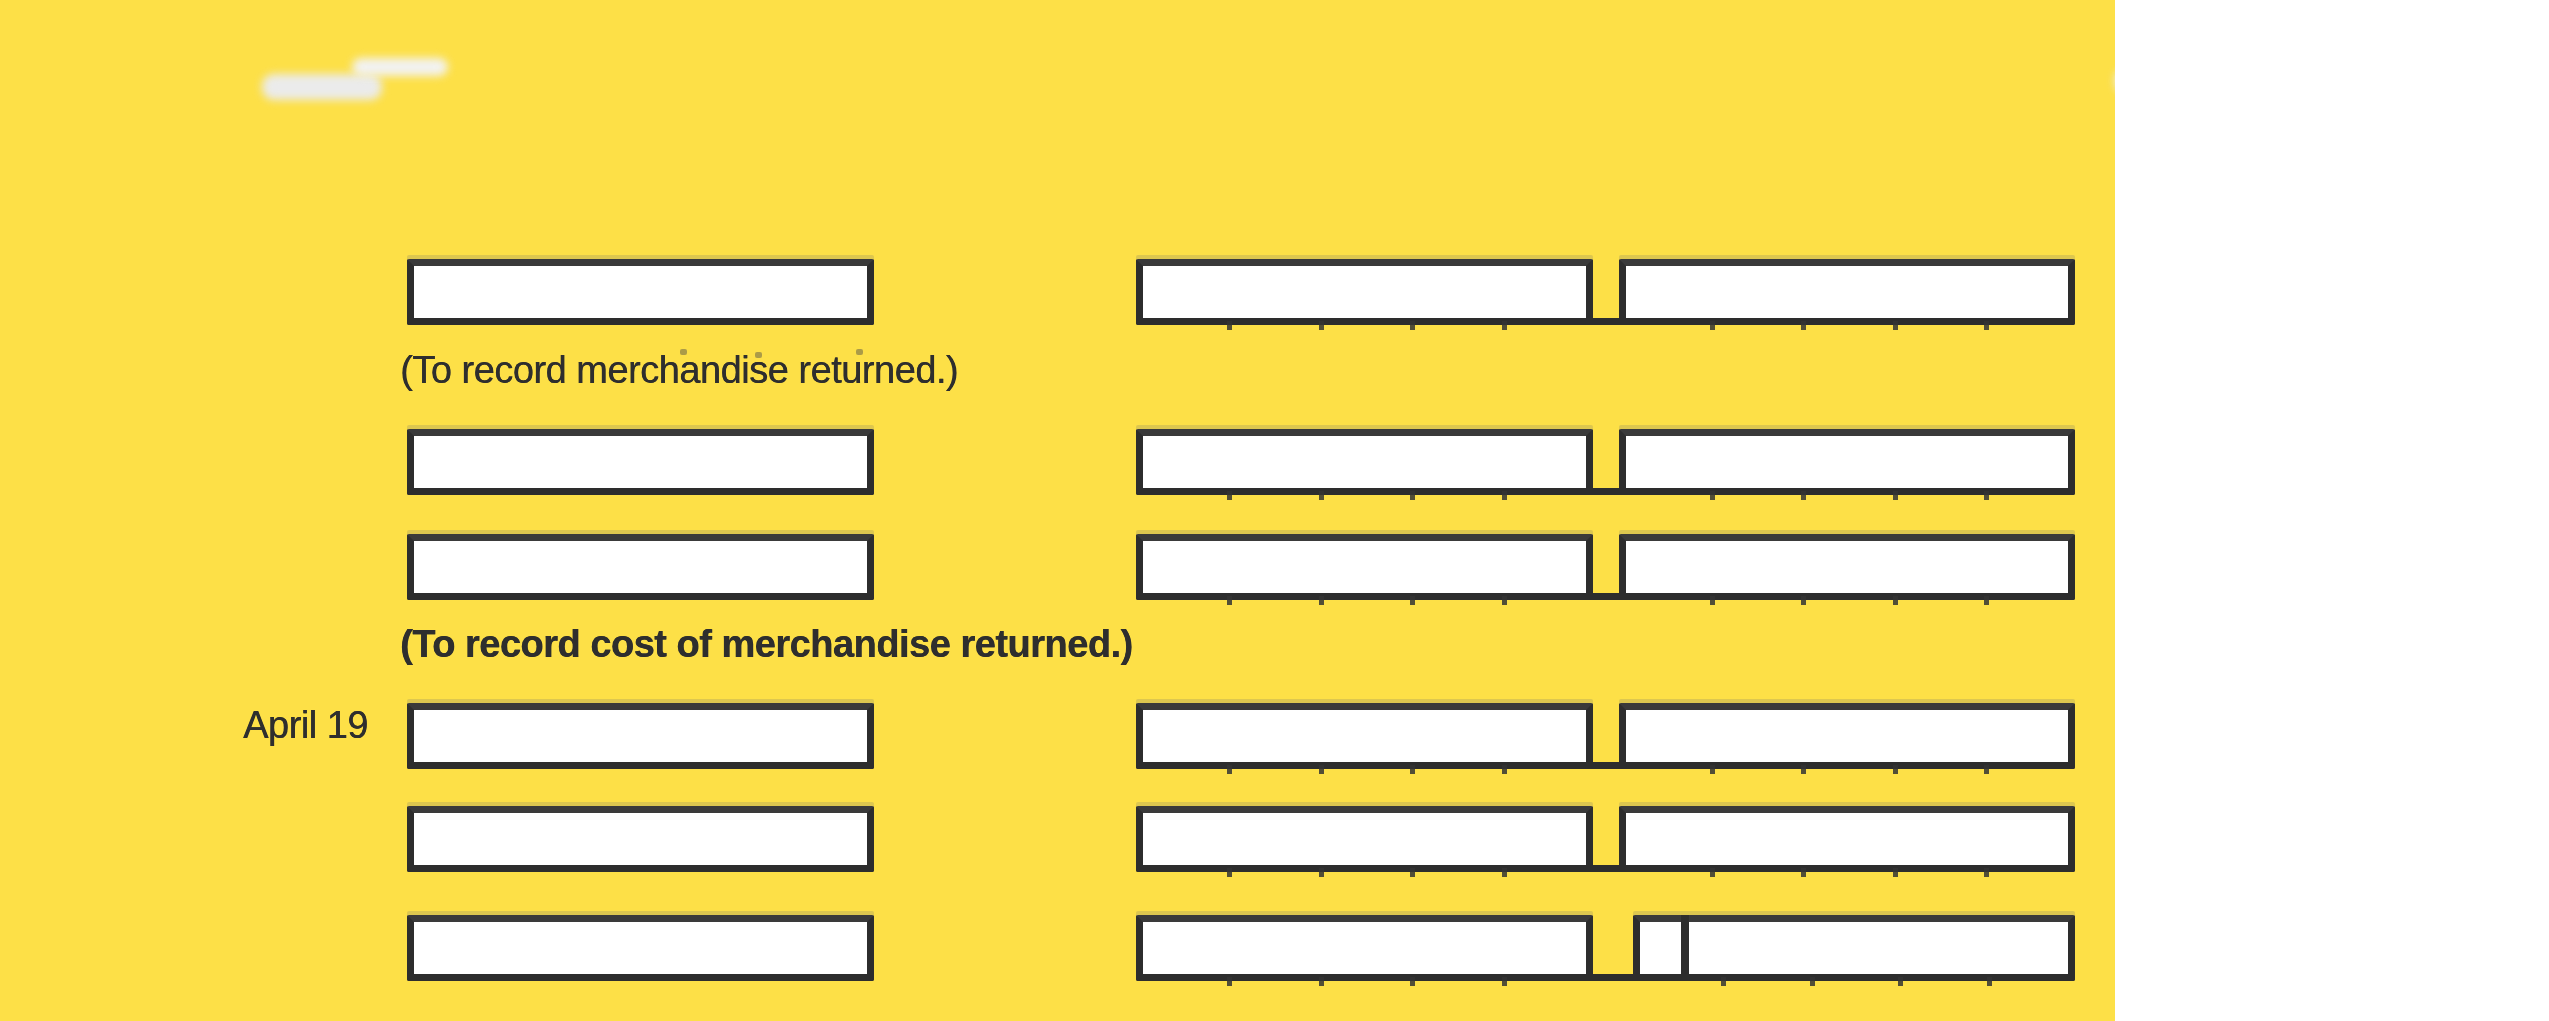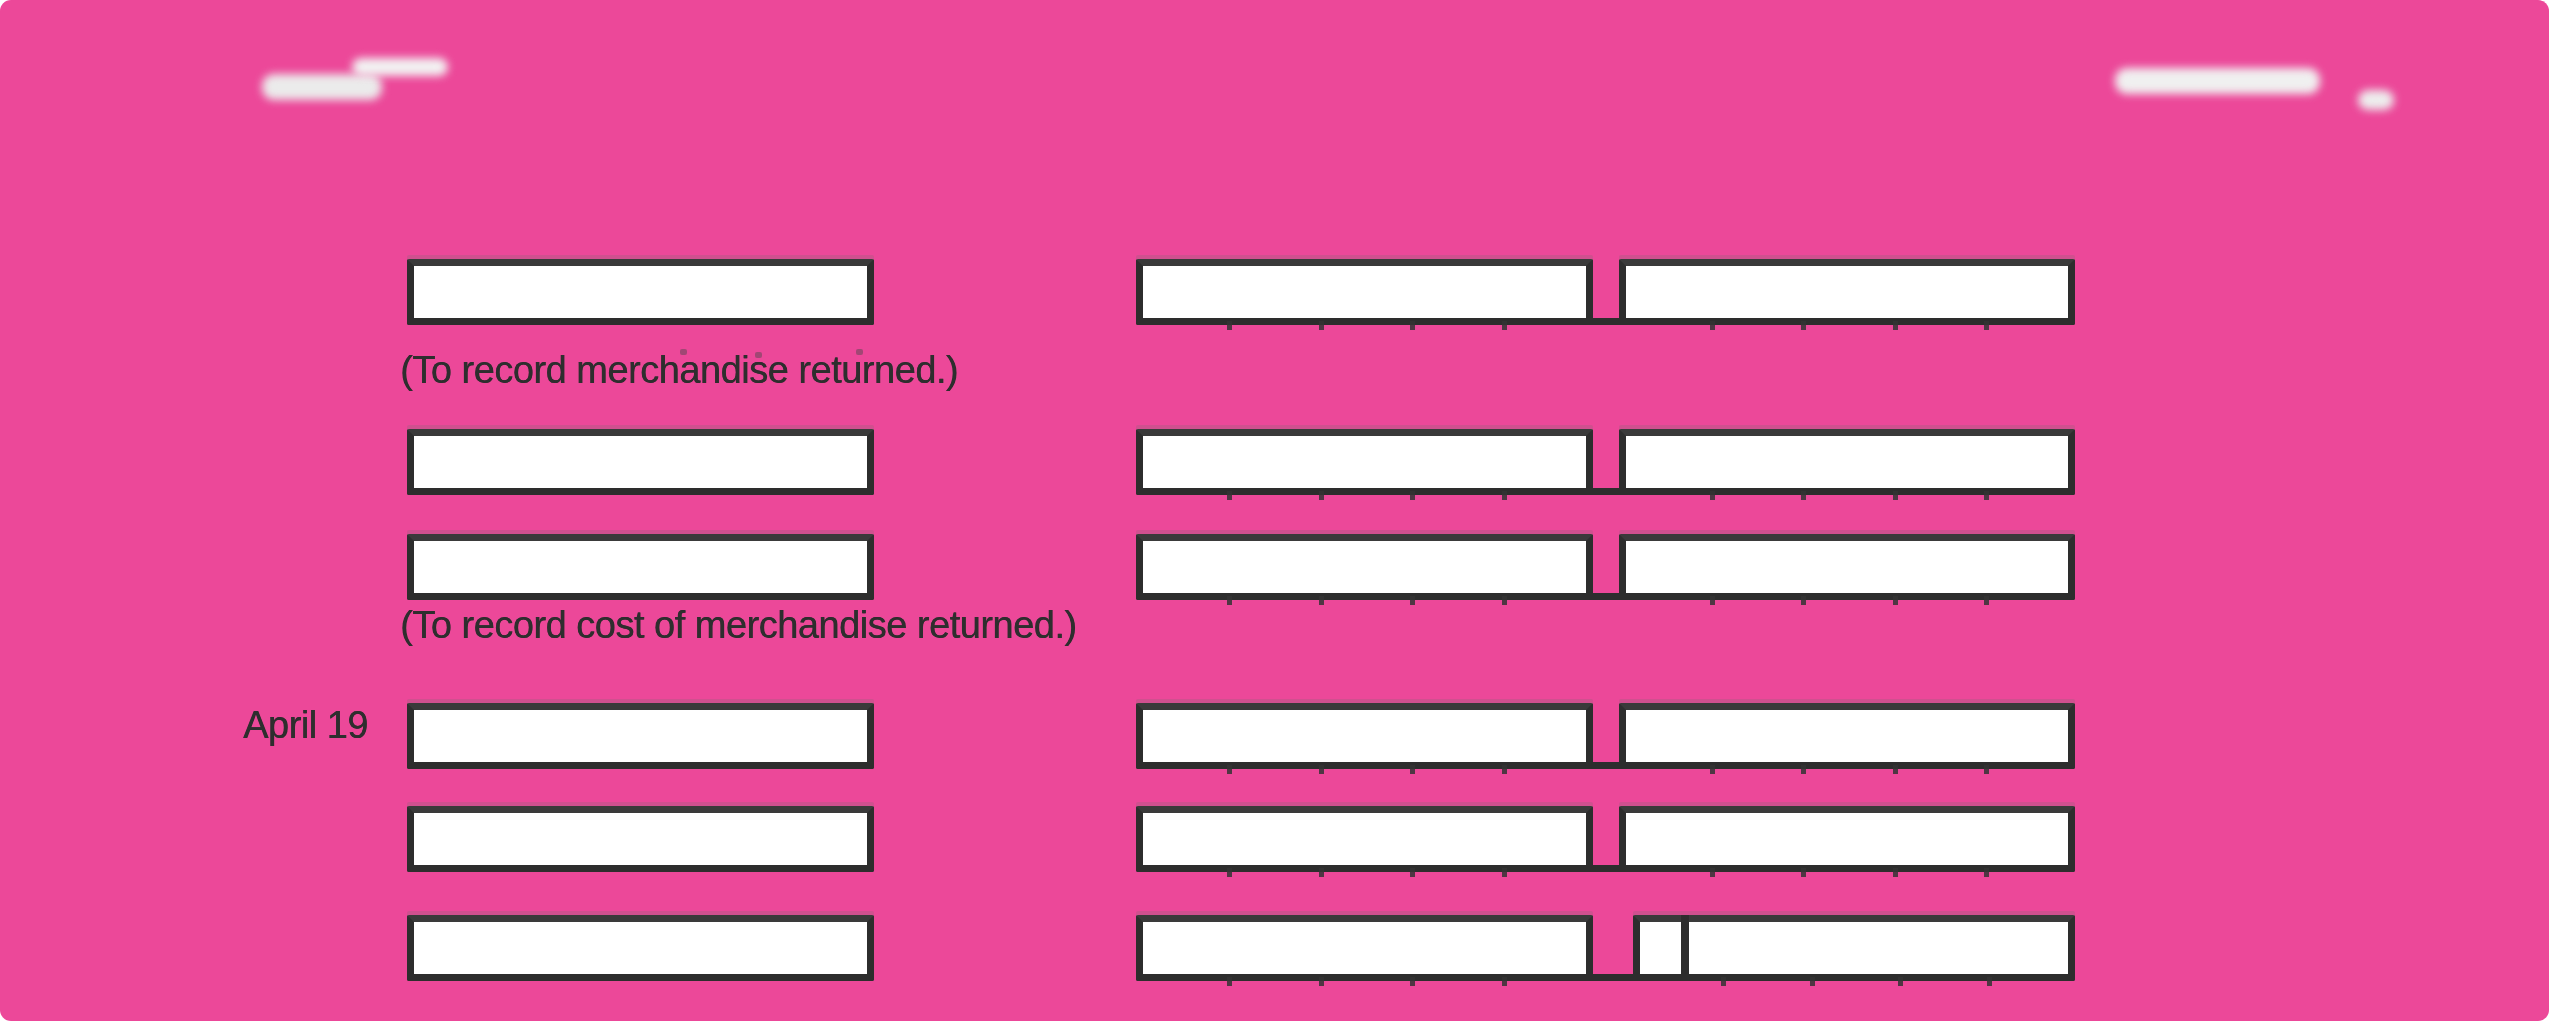--- a/index.html
+++ b/index.html
@@ -1,25 +1,24 @@
 <!DOCTYPE html>
 <html><head>
 <meta charset="utf-8">
 <style>
   * { margin: 0; padding: 0; box-sizing: border-box; }
   html, body { background: #ffffff; }
   body { font-family: "Liberation Sans", sans-serif; }
 
   .page {
     position: relative;
-    width: 2549px;
+    width: 2115px;
     height: 1021px;
-    background: #ec4899;
+    background: #fde047;
     overflow: hidden;
-    border-radius: 11px;
   }
 
   
   .jbox {
     position: absolute;
     height: 66px;
     background: #ffffff;
     border: 7px solid #2d2d2d;
     border-top-color: #3a3a3a;
     box-shadow: 0 -4px 0 0 rgba(110,110,110,0.22);
@@ -82,21 +81,21 @@
   
   .scan-text {
     position: absolute;
     font-size: 38px;
     letter-spacing: -0.5px;
     color: #2e2e2e;
     text-shadow: 0.4px 0 0 #2e2e2e;
     white-space: nowrap;
   }
   .caption-1 { left: 400px; top: 349px; }
-  .caption-2 { left: 400px; top: 604px; }
+  .caption-2 { left: 400px; top: 623px; font-weight: bold; }
   .date-label { left: 243px; top: 704px; }
 
   
   .smudge {
     position: absolute;
     border-radius: 12px;
     filter: blur(4px);
   }
   .smudge-a { left: 262px;  top: 74px; width: 120px; height: 26px; background: #ebebeb; }
   .smudge-b { left: 352px;  top: 58px; width: 96px;  height: 18px; background: #f2f2f2; }

